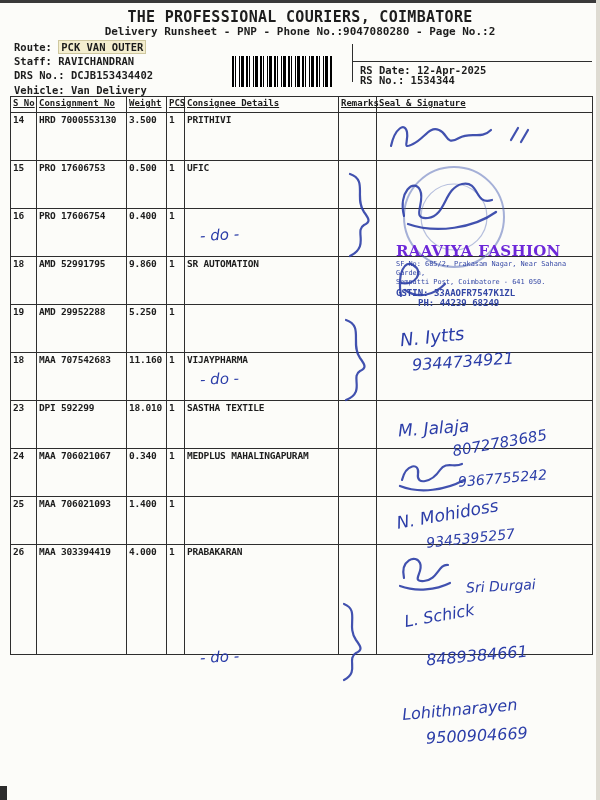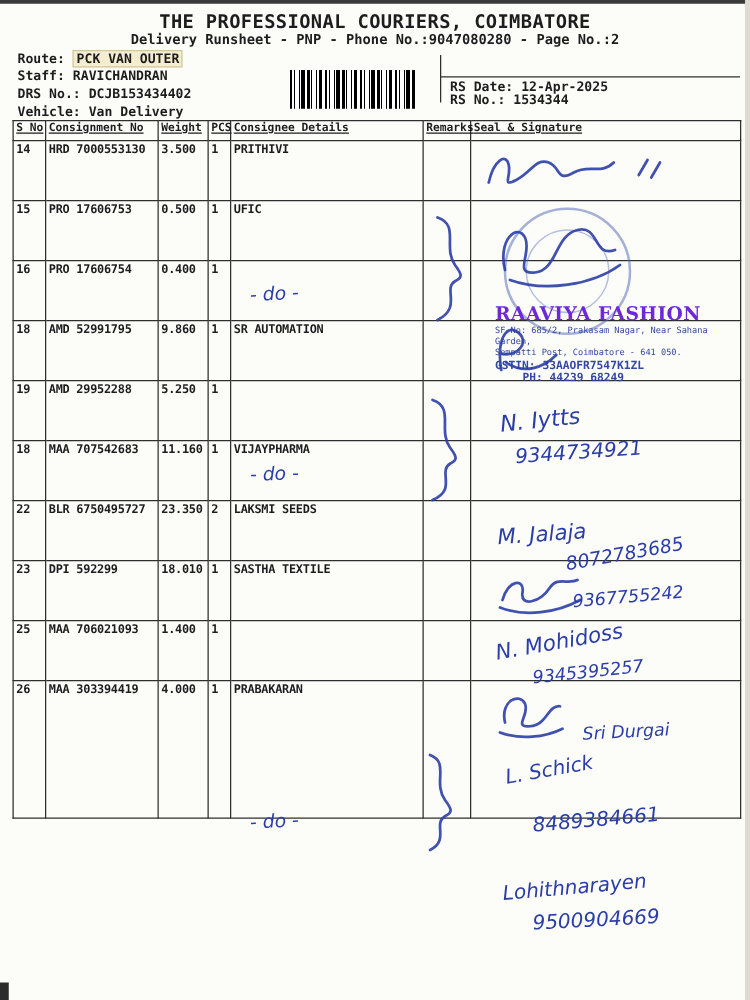--- a/index.html
+++ b/index.html
@@ -162,34 +162,34 @@
       <tr>
         <td>18</td>
         <td>MAA 707542683</td>
         <td>11.160</td>
         <td>1</td>
         <td>VIJAYPHARMA</td>
         <td></td>
         <td></td>
       </tr>
       <tr>
-        <td>22</td>
-        <td>BLR 6750495727</td>
-        <td>23.350</td>
-        <td>2</td>
-        <td>LAKSMI SEEDS</td>
-        <td></td>
-        <td></td>
-      </tr>
-      <tr>
         <td>23</td>
         <td>DPI 592299</td>
         <td>18.010</td>
         <td>1</td>
         <td>SASTHA TEXTILE</td>
+        <td></td>
+        <td></td>
+      </tr>
+      <tr>
+        <td>24</td>
+        <td>MAA 706021067</td>
+        <td>0.340</td>
+        <td>1</td>
+        <td>MEDPLUS MAHALINGAPURAM</td>
         <td></td>
         <td></td>
       </tr>
       <tr>
         <td>25</td>
         <td>MAA 706021093</td>
         <td>1.400</td>
         <td>1</td>
         <td></td>
         <td></td>

